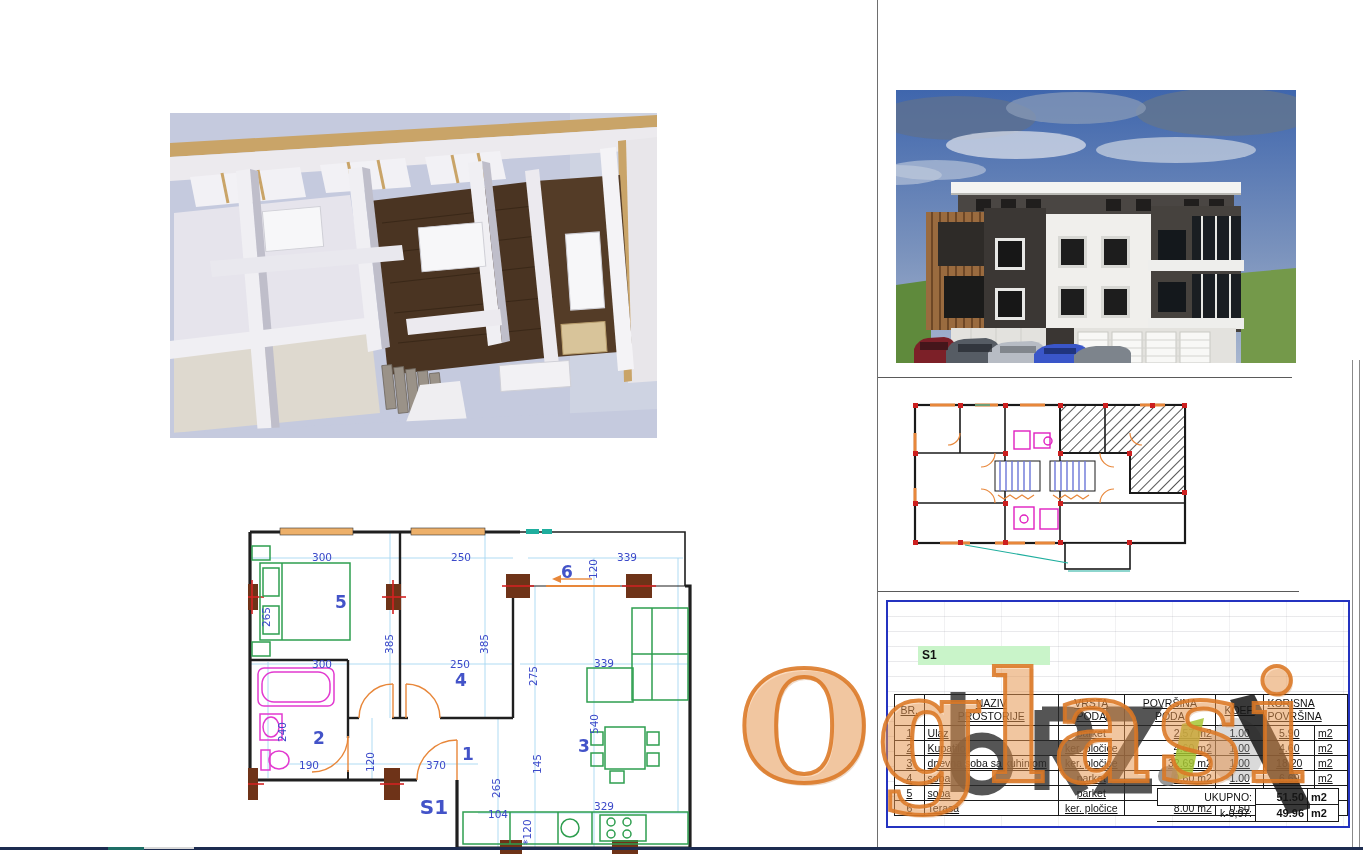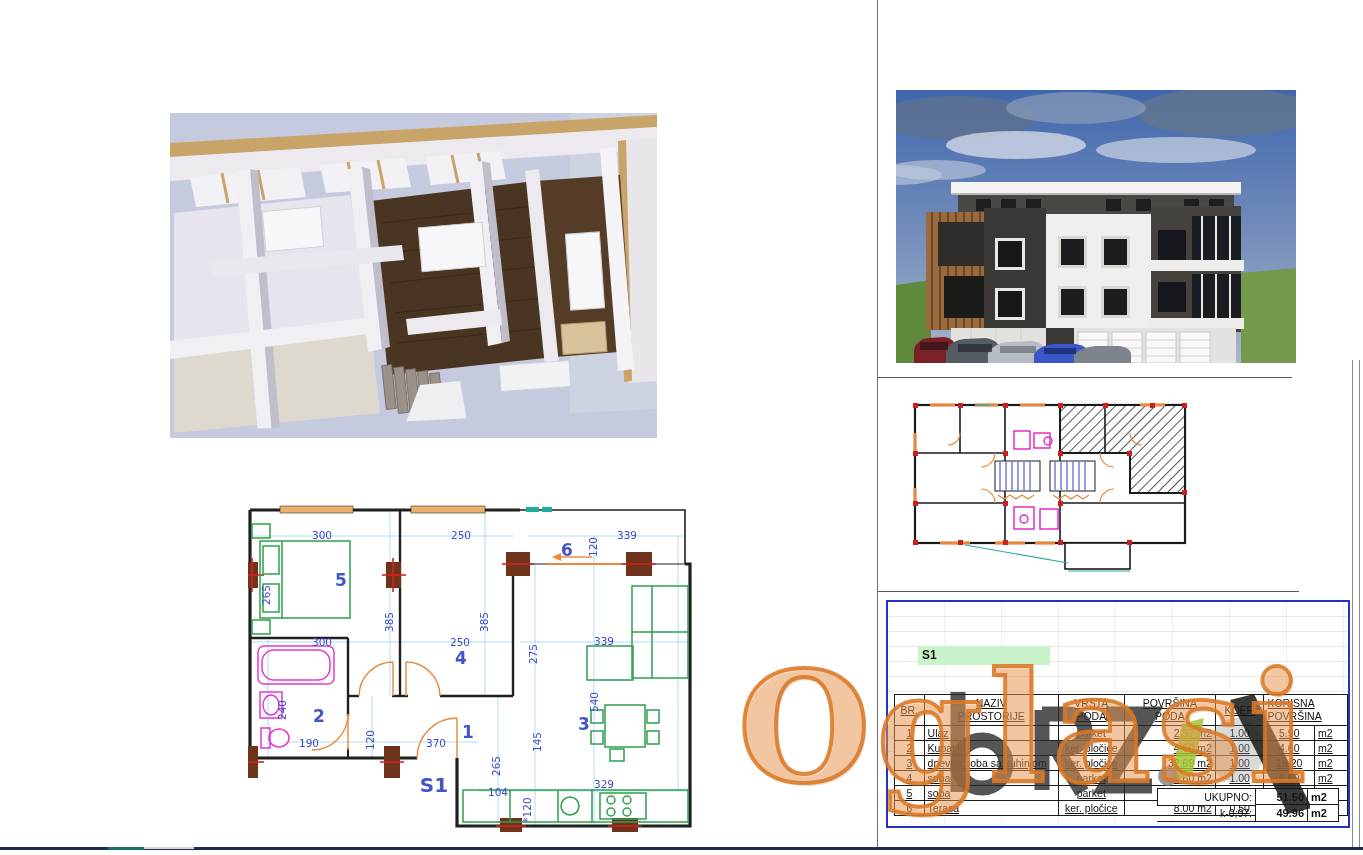--- a/index.html
+++ b/index.html
@@ -10,21 +10,21 @@
   .v-divider{left:877px;top:0;width:1px;height:847px;background:#6e6e6e;}
   .h-div1{left:878px;top:377px;width:414px;height:1px;background:#5a5a5a;}
   .h-div2{left:878px;top:591px;width:421px;height:1px;background:#5a5a5a;}
   .right-edge-a{left:1352px;top:360px;width:1px;height:487px;background:#8a8a8a;}
   .right-edge-b{left:1359px;top:360px;width:1px;height:487px;background:#8a8a8a;}
   .bottom-line{left:0;top:847px;width:1363px;height:3px;background:#1d2c50;}
   .bottom-teal{left:108px;top:847px;width:36px;height:3px;background:#1e6e66;}
   .bottom-light{left:144px;top:847px;width:50px;height:2px;background:#d9d9d9;}
   
   .p-render3d{left:170px;top:113px;width:487px;height:325px;}
-  .p-floorplan{left:248px;top:500px;width:445px;height:332px;}
+  .p-floorplan{left:248px;top:522px;width:445px;height:332px;}
   .p-building{left:896px;top:90px;width:400px;height:273px;}
   .p-siteplan{left:900px;top:393px;width:330px;height:185px;}
   
   .tablewrap{left:886px;top:600px;width:460px;height:224px;border:2px solid #2433c0;background:
      repeating-linear-gradient(to bottom, transparent 0 14px, rgba(120,120,135,.16) 14px 15px),
      repeating-linear-gradient(to right, transparent 0 56px, rgba(120,120,135,.10) 56px 57px),#fff;}
   .s1cell{position:absolute;left:30px;top:44px;width:132px;height:19px;background:#c9f4c9;
      font:bold 12px "Liberation Sans",sans-serif;color:#111;line-height:19px;padding-left:4px;box-sizing:border-box;}
   table.areas{position:absolute;left:6px;top:92px;border-collapse:collapse;table-layout:fixed;
      font:10.5px "Liberation Sans",sans-serif;color:#111;background:#fff;text-decoration:underline;}

